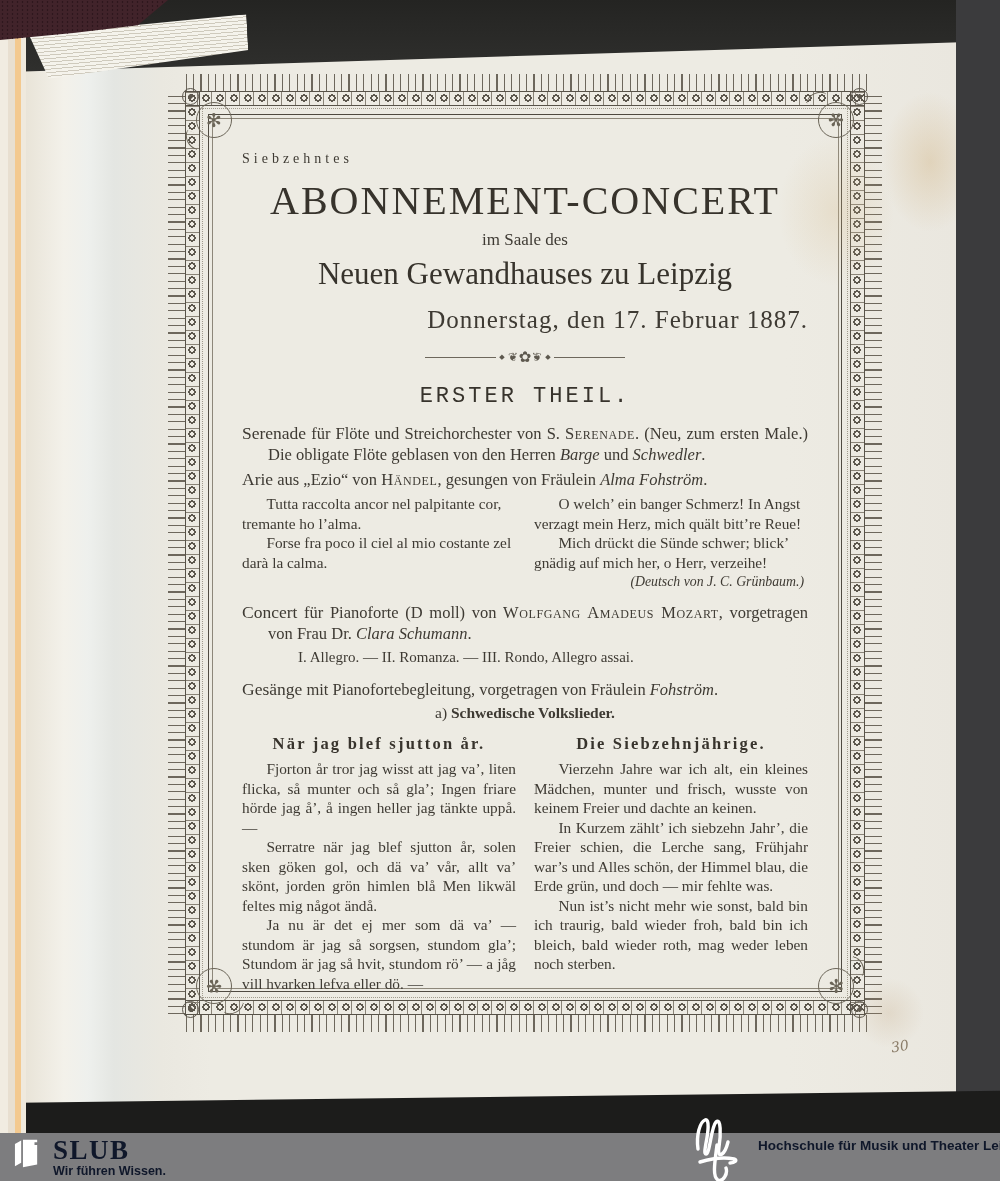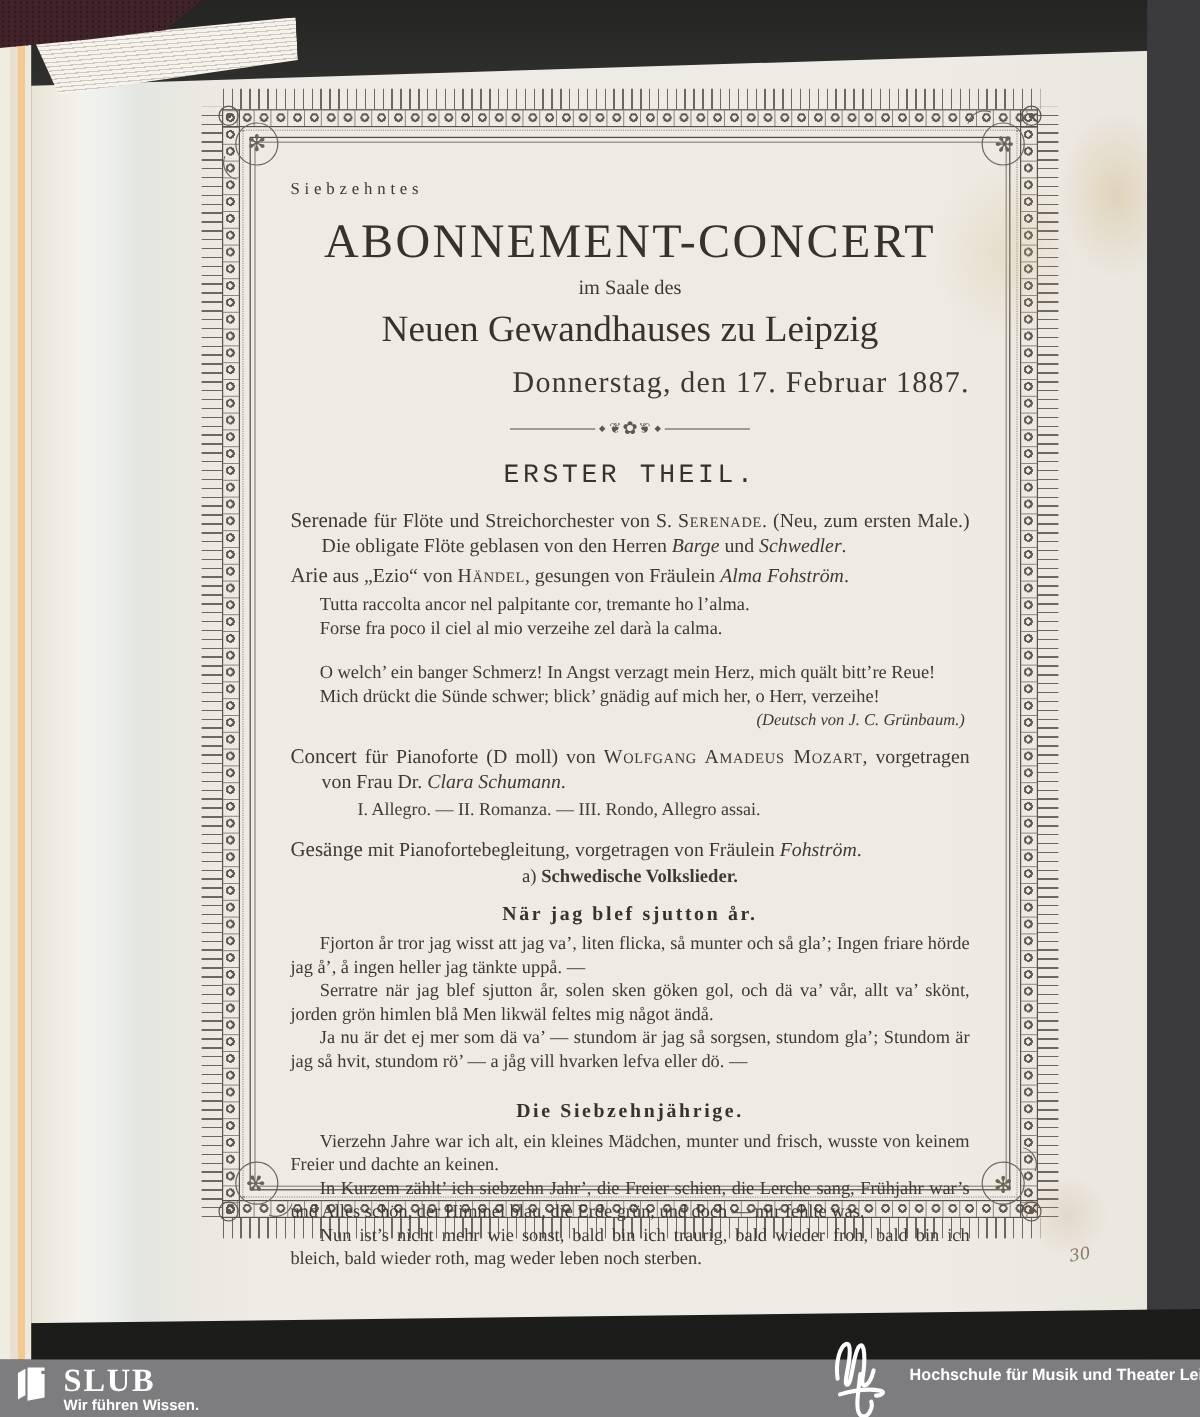--- a/index.html
+++ b/index.html
@@ -73,33 +73,33 @@
   .divider .dl{flex:1;height:1px;background:#6d675c;}
   .divider .dd{font-size:7px;margin:0 3px;font-family:"DejaVu Sans",sans-serif;}
   .divider .df{font-size:15px;margin:0 1px;font-family:"DejaVu Sans",sans-serif;}
   .divider .leaf{font-size:12px;font-family:"DejaVu Sans",sans-serif;}
   .divider .leaf.r{transform:scaleX(-1);}
   .h-part{font-size:22px;letter-spacing:3px;text-align:center;margin:0 0 14px;font-weight:normal;color:#37332c;font-family:Liberation Mono, monospace;}
   .entry{font-size:16.5px;line-height:21px;text-align:justify;margin:0 0 4px;padding-left:26px;text-indent:-26px;}
   .lead{font-weight:normal;font-size:17.5px;}
   .sc{font-variant:small-caps;letter-spacing:.6px;}
   .movements{font-size:15px;line-height:19px;margin:2px 0 12px 56px;padding-left:16px;text-indent:-16px;}
-  .cols{display:flex;gap:18px;margin:0 0 10px;flex-direction:column;}
+  .cols{display:flex;gap:18px;margin:0 0 10px;}
   .col{flex:1;font-size:15.3px;line-height:19.5px;}
   .verse{margin:0;text-indent:1.6em;}
   .credit{margin:0;text-align:right;font-size:13.8px;padding-right:4px;}
   .subhead{text-align:center;font-size:15.5px;margin:0 0 8px;}
   .song-title{font-size:16.5px;font-weight:bold;letter-spacing:2.2px;text-align:center;margin:4px 0 6px;color:#37332c;}
   .songs-cols .verse{text-align:justify;}
   .pagenum{position:absolute;left:865px;top:998px;font-size:14px;font-style:italic;color:#8a7c68;
       transform:rotate(-10deg);font-family:"DejaVu Serif",serif;}
 
   
   .footer{position:absolute;left:0;bottom:0;width:1000px;height:48px;background:#7d7d7f;z-index:10;
-      font-family:"Liberation Sans",sans-serif;color:#ffffff;}
+      font-family:"Liberation Sans",sans-serif;color:#0f172a;}
   .slub{position:absolute;left:13px;top:2px;display:flex;}
   .slub-book{width:27px;height:32px;margin-top:2px;}
   .slub-text{margin-left:13px;}
   .slub-name{font-family:"Liberation Serif","DejaVu Serif",serif;font-weight:bold;font-size:27px;
       letter-spacing:1.5px;line-height:30px;}
   .slub-tag{font-weight:bold;font-size:12.5px;line-height:13px;}
   .hmt{position:absolute;left:688px;bottom:0;display:flex;align-items:center;}
   .hmt-mono{width:58px;height:76px;margin-bottom:-10px;}
   .hmt-name{font-weight:bold;font-size:13.5px;margin-left:12px;margin-bottom:6px;white-space:nowrap;}
 </style>
@@ -150,21 +150,21 @@
         </div>
 
         <h3 class="h-part">ERSTER THEIL.</h3>
 
         <p class="entry"><b class="lead">Serenade</b><span> für Flöte und Streichorchester von S. </span><span class="sc">Serenade</span><span>. (Neu, zum ersten Male.) Die obligate Flöte geblasen von den Herren </span><i>Barge</i><span> und </span><i>Schwedler</i><span>.</span></p>
 
         <p class="entry"><b class="lead">Arie</b><span> aus „Ezio“ von </span><span class="sc">Händel</span><span>, gesungen von Fräulein </span><i>Alma Fohström</i><span>.</span></p>
         <div class="cols">
           <div class="col">
             <p class="verse">Tutta raccolta ancor nel palpitante cor, tremante ho l’alma.</p>
-            <p class="verse">Forse fra poco il ciel al mio verzeihe zel darà la calma.</p>
+            <p class="verse">Forse fra poco il ciel al mio costante zel darà la calma.</p>
           </div>
           <div class="col">
             <p class="verse">O welch’ ein banger Schmerz! In Angst verzagt mein Herz, mich quält bitt’re Reue!</p>
             <p class="verse">Mich drückt die Sünde schwer; blick’ gnädig auf mich her, o Herr, verzeihe!</p>
             <p class="credit"><i>(Deutsch von J. C. Grünbaum.)</i></p>
           </div>
         </div>
 
         <p class="entry"><b class="lead">Concert</b><span> für Pianoforte (D moll) von </span><span class="sc">Wolfgang Amadeus Mozart</span><span>, vorgetragen von Frau Dr. </span><i>Clara Schumann</i><span>.</span></p>
         <p class="movements">I. Allegro. — II. Romanza. — III. Rondo, Allegro assai.</p>

